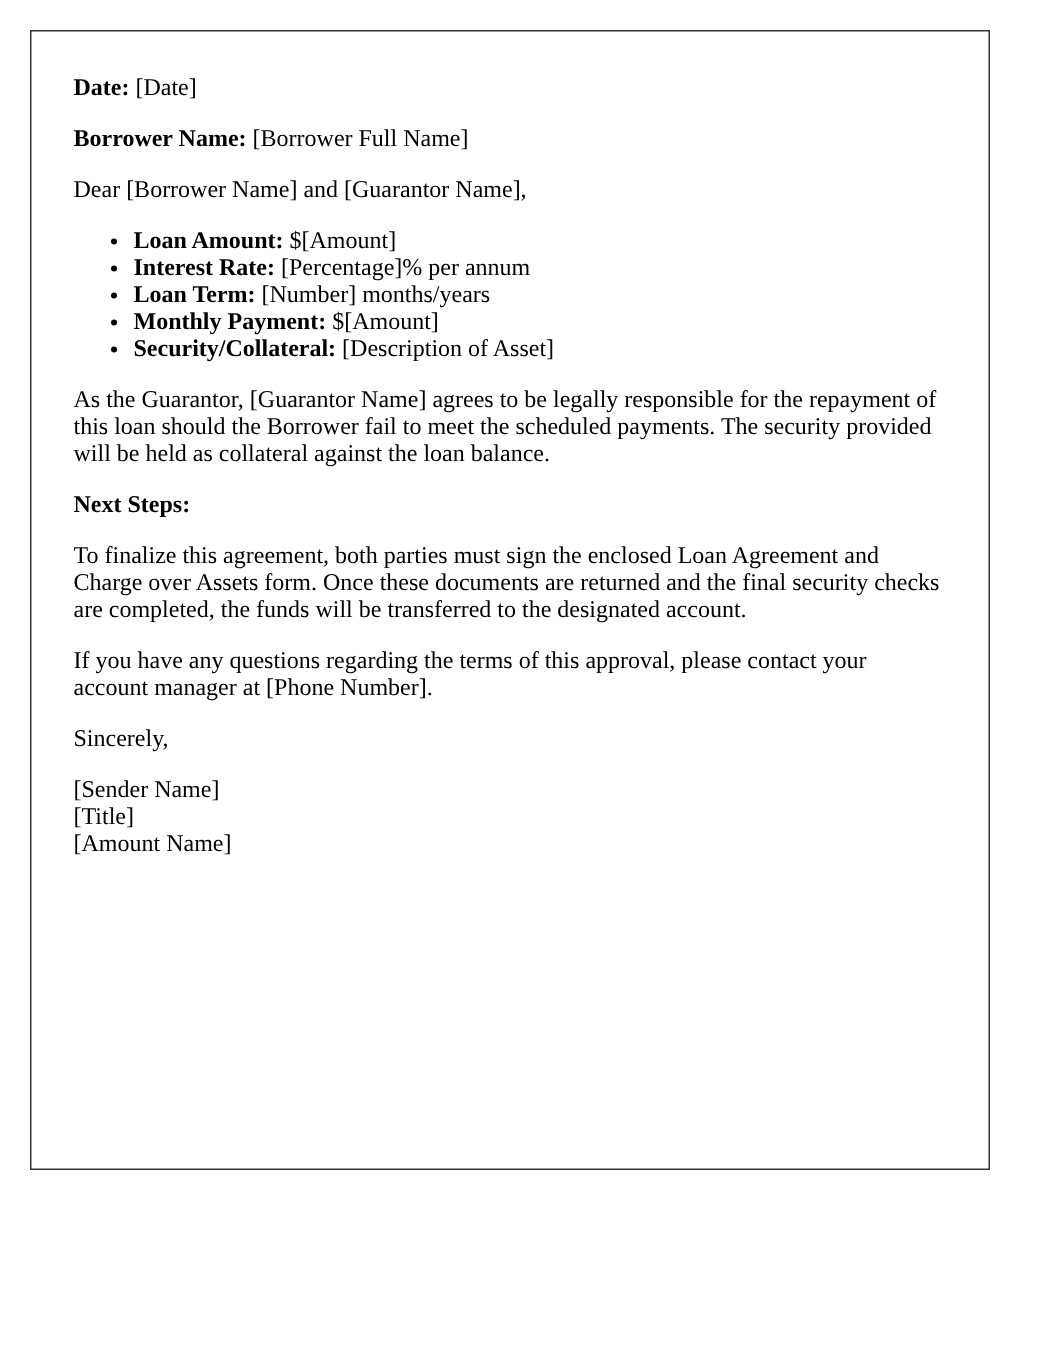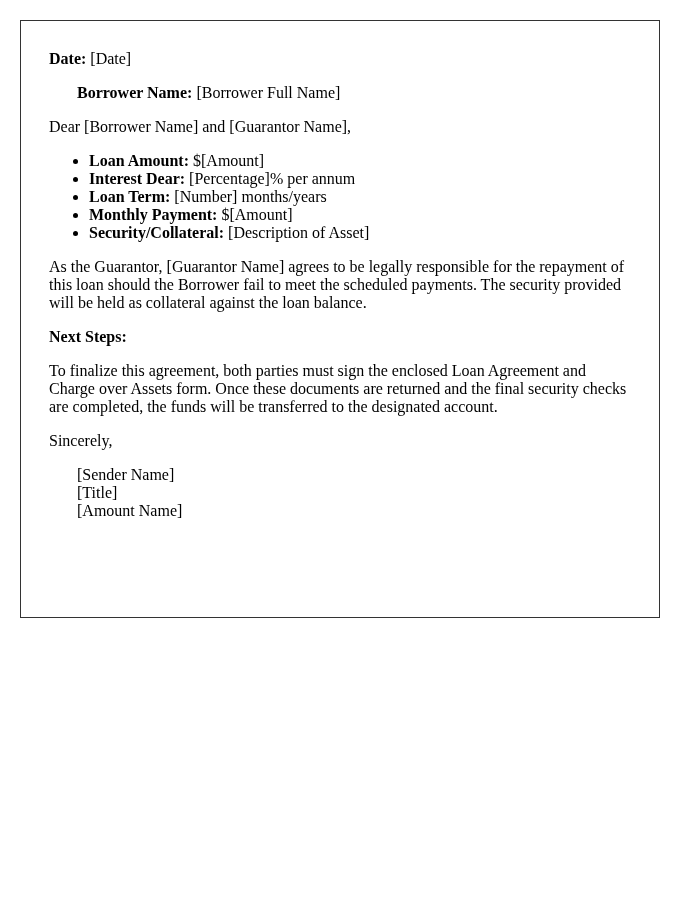--- a/index.html
+++ b/index.html
@@ -3,27 +3,27 @@
   <meta charset="utf-8">
   <style>
     html, body { margin: 0; padding: 0; background: #ffffff; }
     body {
       width: 700px; height: 900px; position: relative;
       font-family: "Liberation Serif", serif;
       font-size: 16px; color: #000; line-height: 18px;
     }
     .letter {
       position: absolute; left: 20px; top: 20px;
-      width: 640px; height: 598px;
+      width: 640px; height: 760px;
       border: 1px solid #333;
       box-sizing: border-box;
       padding: 29px 28px 0 28px;
     }
     p { margin: 0 0 16px 0; }
-    .line { display: block; margin-left: 28px; }
+    .line { display: block; }
     b { font-weight: bold; }
     ul { margin: 0 0 16px 0; padding-left: 40px; font-family: Liberation Serif, serif; }
     li { margin: 0; }
     .block { margin-bottom: 16px; }
   </style>
 </head>
 <body>
 
 <div class="letter">
   <p>
@@ -40,21 +40,21 @@
 
   <p>Dear [Borrower Name] and [Guarantor Name],</p>
 
 
   <ul>
     <li>
       <b>Loan Amount:</b>
       <span>$[Amount]</span>
     </li>
     <li>
-      <b>Interest Dear:</b>
+      <b>Interest Rate:</b>
       <span>[Percentage]% per annum</span>
     </li>
     <li>
       <b>Loan Term:</b>
       <span>[Number] months/years</span>
     </li>
     <li>
       <b>Monthly Payment:</b>
       <span>$[Amount]</span>
     </li>
@@ -64,20 +64,21 @@
     </li>
   </ul>
 
   <p>As the Guarantor, [Guarantor Name] agrees to be legally responsible for the repayment of this loan should the Borrower fail to meet the scheduled payments. The security provided will be held as collateral against the loan balance.</p>
 
   <p>
     <b>Next Steps:</b>
   </p>
   <p>To finalize this agreement, both parties must sign the enclosed Loan Agreement and Charge over Assets form. Once these documents are returned and the final security checks are completed, the funds will be transferred to the designated account.</p>
 
+  <p>If you have any questions regarding the terms of this approval, please contact your account manager at [Phone Number].</p>
 
   <p>Sincerely,</p>
 
   <div>
     <span class="line">[Sender Name]</span>
     <span class="line">[Title]</span>
     <span class="line">[Amount Name]</span>
   </div>
 </div>
 

